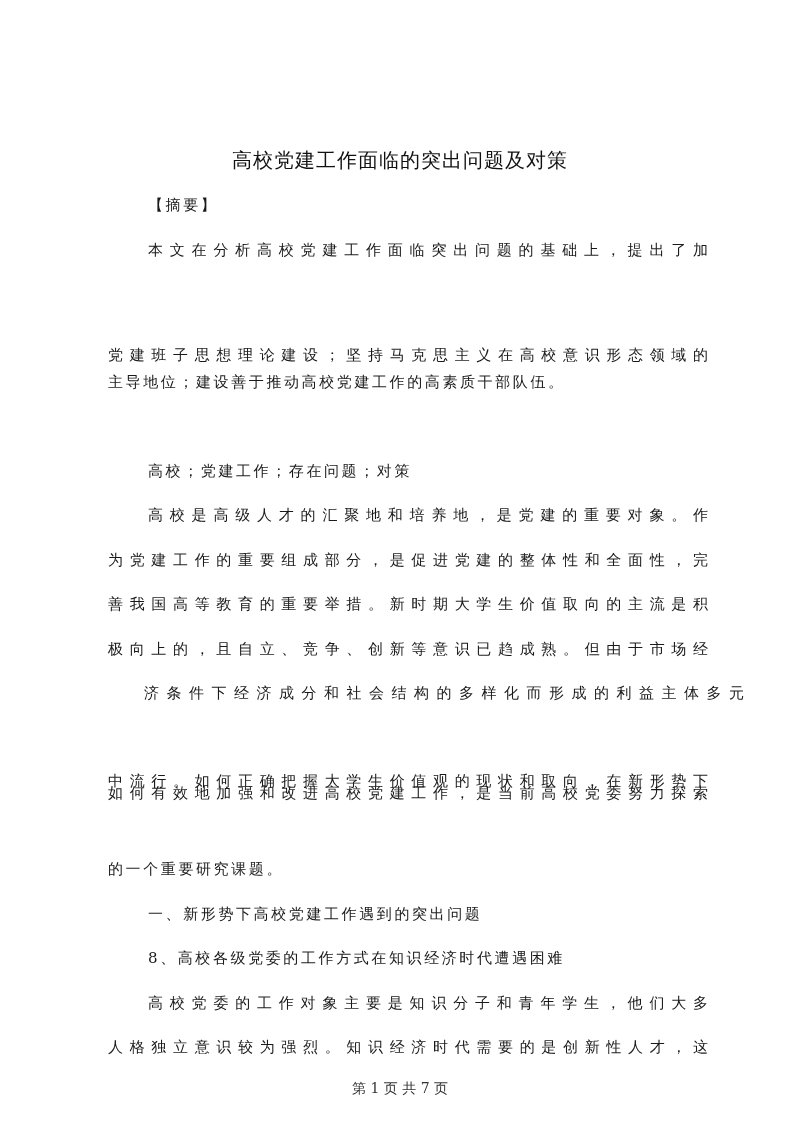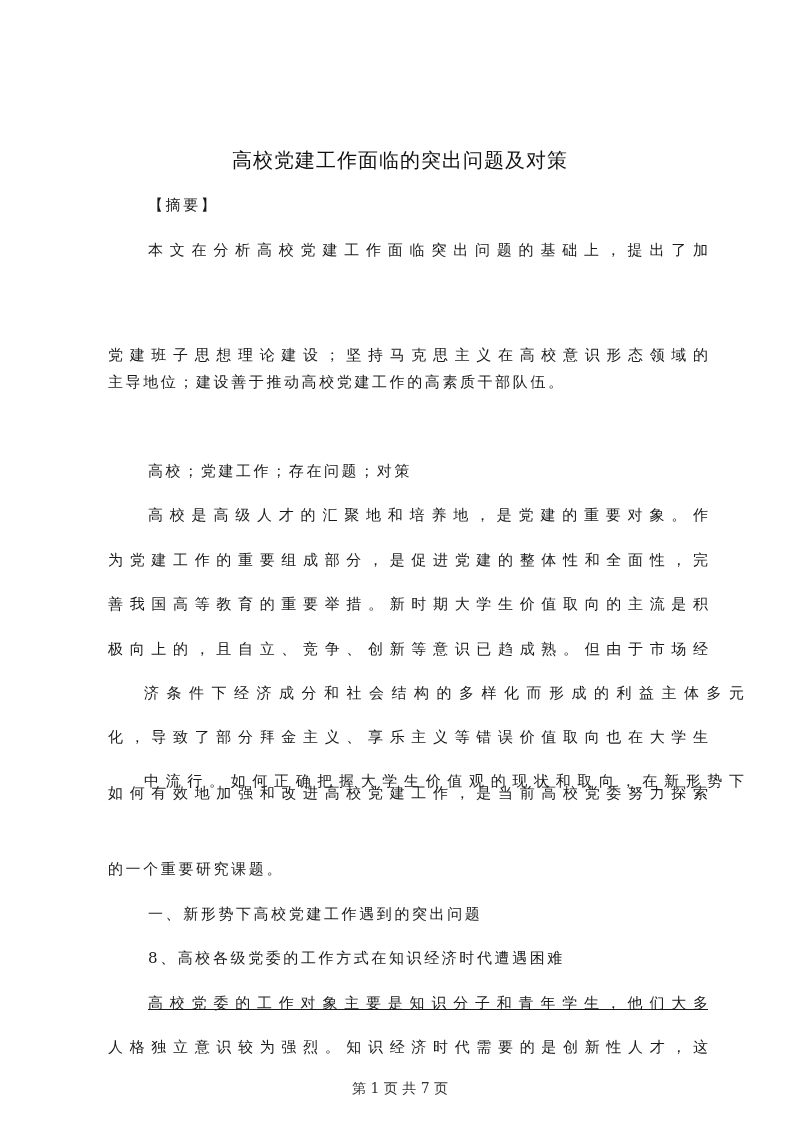--- a/index.html
+++ b/index.html
@@ -74,26 +74,25 @@
   <div class="line justify" style="top:323px;margin-top:17px;">党建班子思想理论建设；坚持马克思主义在高校意识形态领域的</div>
   <div class="line" style="top:367px;">主导地位；建设善于推动高校党建工作的高素质干部队伍。</div>
 
   <div class="line indent" style="top:456px;">高校；党建工作；存在问题；对策</div>
 
   <div class="line justify" style="top:545px;">为党建工作的重要组成部分，是促进党建的整体性和全面性，完</div>
   <div class="line indent justify" style="top:500px;">高校是高级人才的汇聚地和培养地，是党建的重要对象。作</div>
   <div class="line justify" style="top:589px;">善我国高等教育的重要举措。新时期大学生价值取向的主流是积</div>
   <div class="line justify" style="top:634px;">极向上的，且自立、竞争、创新等意识已趋成熟。但由于市场经</div>
   <div class="line justify" style="top:678px;margin-left:36px;">济条件下经济成分和社会结构的多样化而形成的利益主体多元</div>
-  <div class="line justify" style="top:722px;">化，导致了部分拜金主义、享乐主义等错误价值取向也在大学生</div>
-  <div class="line justify" style="top:766px;margin-left:36px;">中流行。如何正确把握大学生价值观的现状和取向，在新形势下</div>
+  <div class="line justify" style="top:766px;">中流行。如何正确把握大学生价值观的现状和取向，在新形势下</div>
   <div class="line justify" style="top:778px;">如何有效地加强和改进高校党建工作，是当前高校党委努力探索</div>
   <div class="line" style="top:854px;">的一个重要研究课题。</div>
 
   <div class="line indent" style="top:899px;">一、新形势下高校党建工作遇到的突出问题</div>
   <div class="line indent" style="top:943px;">8、高校各级党委的工作方式在知识经济时代遭遇困难</div>
 
-  <div class="line indent justify" style="top:988px;text-decoration:underline;">高校党委的工作对象主要是知识分子和青年学生，他们大多</div>
+  <div class="line indent justify" style="top:988px;">高校党委的工作对象主要是知识分子和青年学生，他们大多</div>
   <div class="line justify" style="top:1032px;">人格独立意识较为强烈。知识经济时代需要的是创新性人才，这</div>
 
   <div class="footer" style="top:1078px;">第 1 页  共 7 页</div>
 
 </div>
 
 </body></html>

